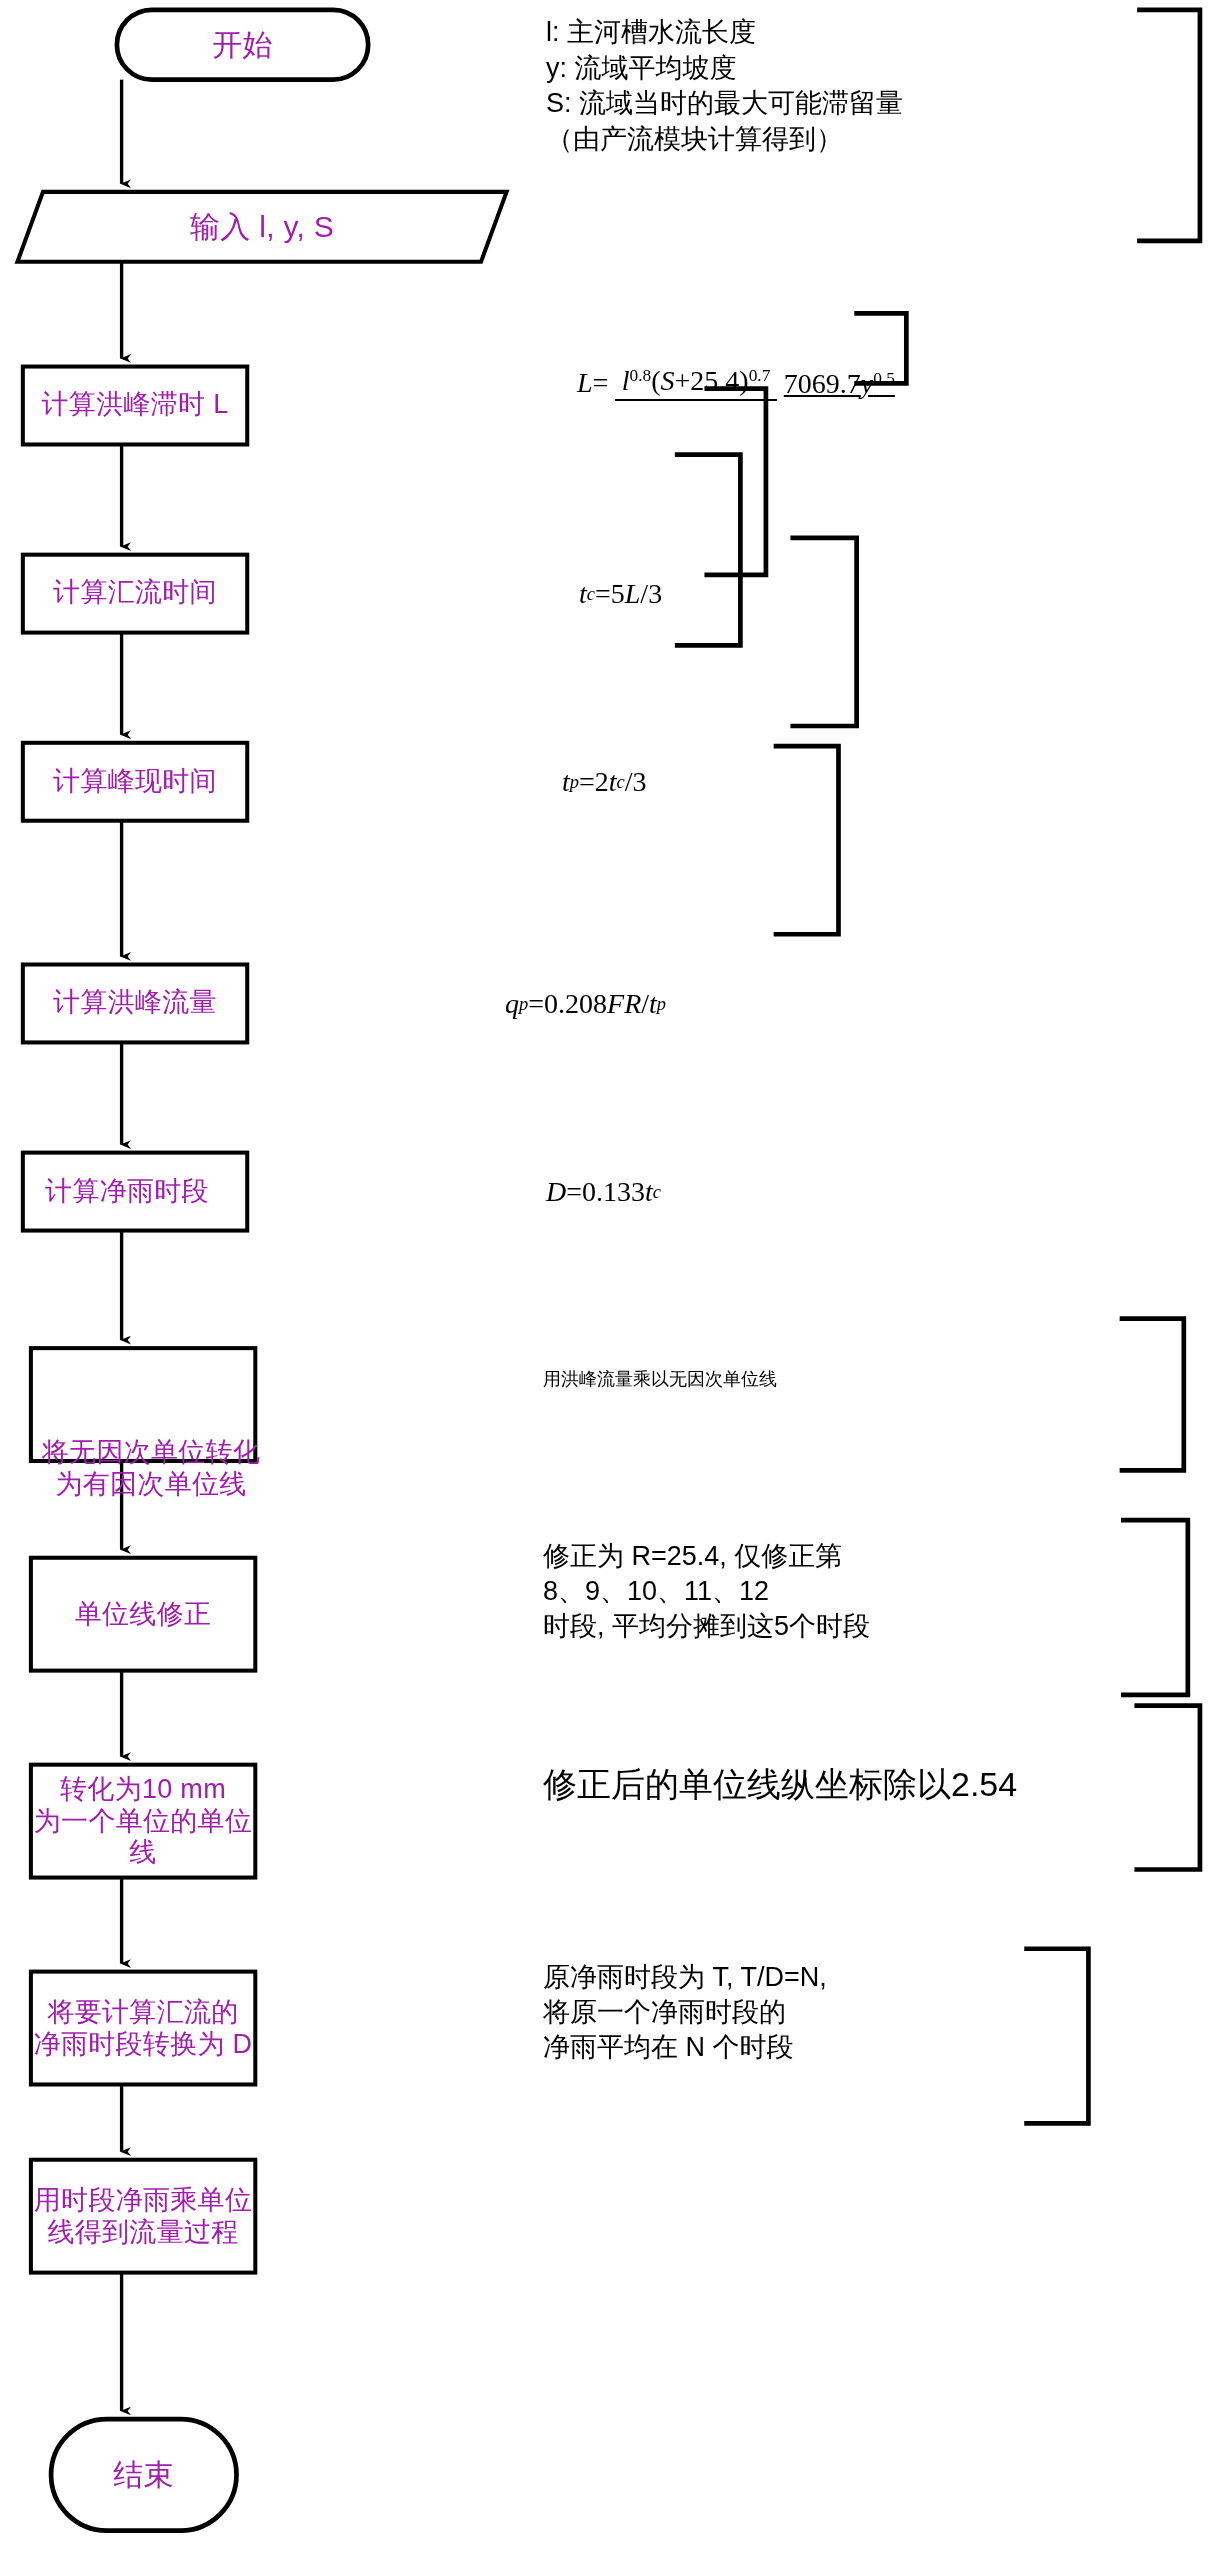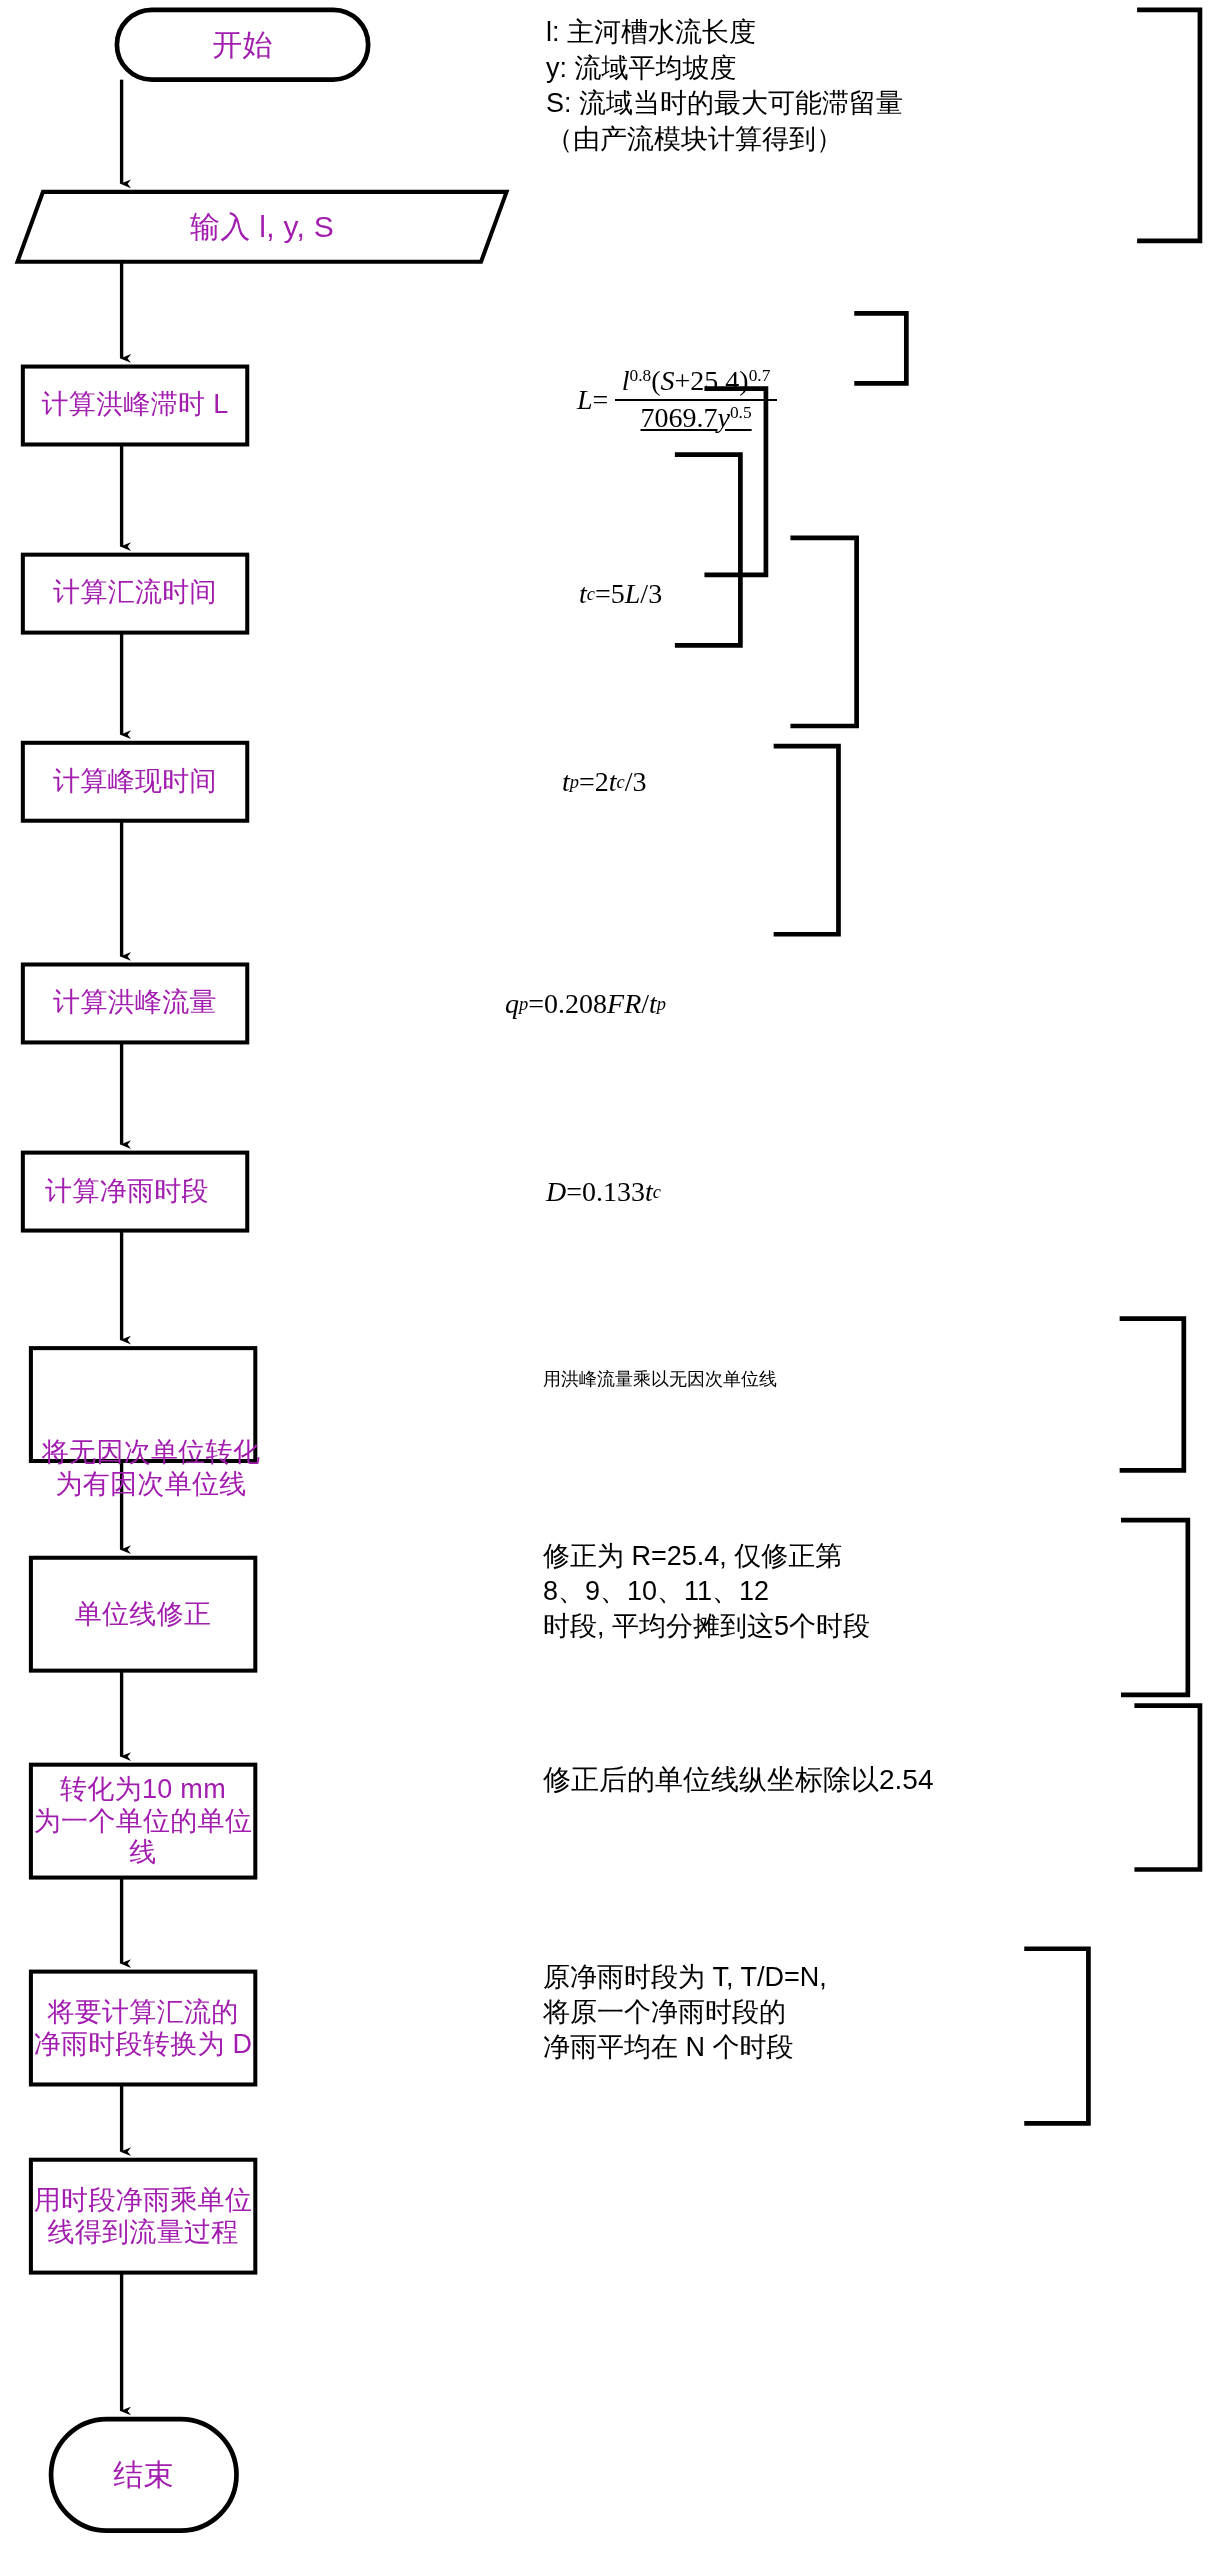--- a/index.html
+++ b/index.html
@@ -71,21 +71,21 @@
     font-style: italic;
     vertical-align: -0.28em;
   }
   .formula sup {
     font-size: 0.62em;
     font-style: normal;
     vertical-align: 0.52em;
   }
   .frac {
     display: inline-flex;
-    flex-direction: column;
+    flex-direction: row;
     align-items: center;
     vertical-align: middle;
     margin-left: 6.7px;
   }
   .frac .num {
     padding: 0 6.7px 2px 6.7px;
     border-bottom: 2px solid #000;
     line-height: 1.1;
   }
   .frac .den {
@@ -230,20 +230,20 @@
       <span class="ital">t</span>
       <sub>c</sub>
   </div>
 
   <div class="annot" style="left:543px; top:1368px; width:591px; font-size:18px;">用洪峰流量乘以无因次单位线</div>
 
   <div class="annot" style="left:543px; top:1539px; width:605px; font-size:27px; line-height:1.30;">修正为 R=25.4, 仅修正第
 8、9、10、11、12
 时段, 平均分摊到这5个时段</div>
 
-  <div class="annot" style="left:543px; top:1762px; width:605px; font-size:28px;">修正后的单位线纵坐标除以2.54</div>
+  <div class="annot" style="left:543px; top:1762px; width:605px; font-size:34px;">修正后的单位线纵坐标除以2.54</div>
 
   <div class="annot" style="left:543px; top:1960px; width:538px; font-size:27px; line-height:1.30;">原净雨时段为 T, T/D=N,
 将原一个净雨时段的
 净雨平均在 N 个时段</div>
 
 </div>
 
 
 </body></html>

